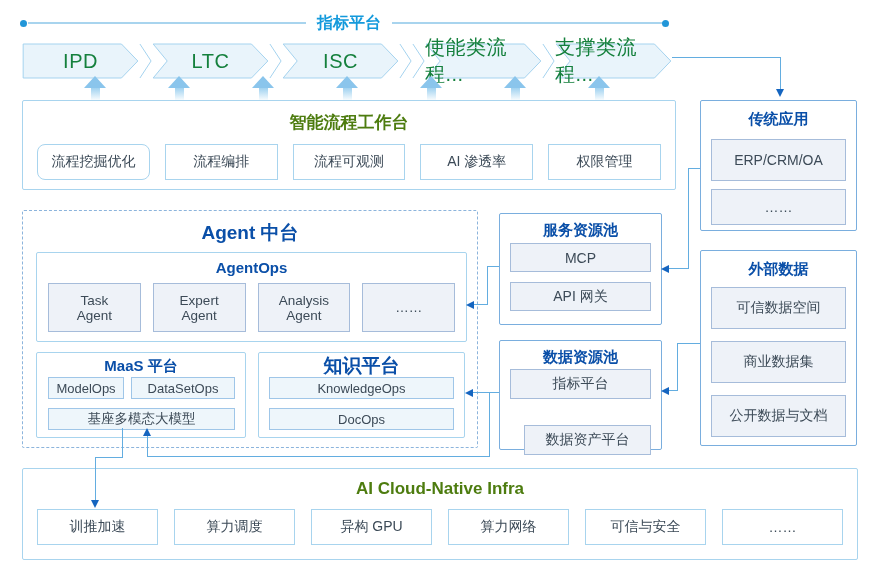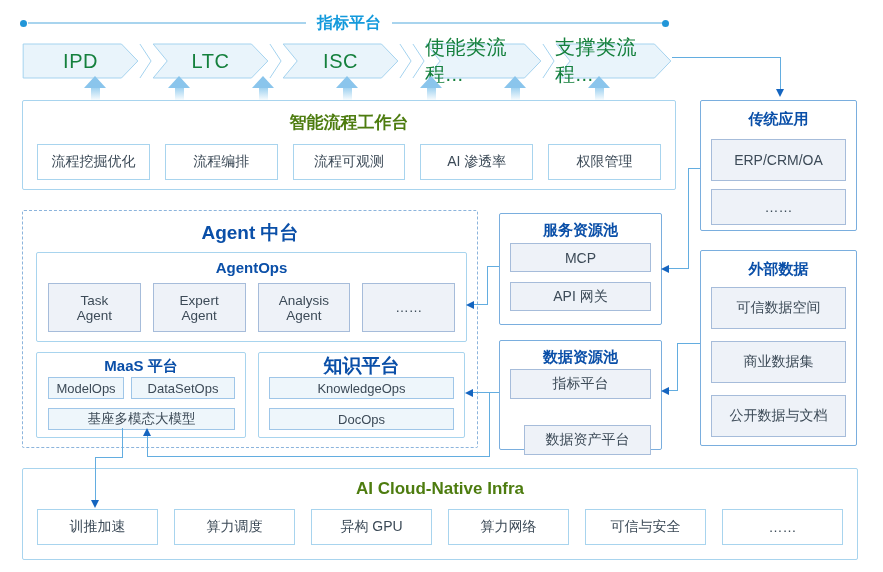--- a/index.html
+++ b/index.html
@@ -143,21 +143,21 @@
       </div>
     <div class="up-arrow">
         <div class="tri"></div>
         <div class="stem"></div>
       </div>
   </div>
 
   <div class="panel" style="left:22px;top:100px;width:654px;height:90px;">
     <div class="ttl ttl-azure" style="top:10px;font-size:17px;">智能流程工作台</div>
     <div class="row" style="left:14px;right:14px;top:43px;gap:15px;">
-      <div class="cell" style="flex:1;height:36px;">流程挖掘优化</div>
+      <div class="cell" style="flex:1;height:36px;border-radius:8px;">流程挖掘优化</div>
       <div class="cell" style="flex:1;height:36px;">流程编排</div>
       <div class="cell" style="flex:1;height:36px;">流程可观测</div>
       <div class="cell" style="flex:1;height:36px;">AI 渗透率</div>
       <div class="cell" style="flex:1;height:36px;">权限管理</div>
     </div>
   </div>
 
   <div class="panel panel-dk" style="left:700px;top:100px;width:157px;height:131px;">
     <div class="ttl ttl-navy" style="top:9px;font-size:15px;">传统应用</div>
     <div class="cell cell-gray" style="position:absolute;left:10px;right:10px;top:38px;height:42px;">ERP/CRM/OA</div>

